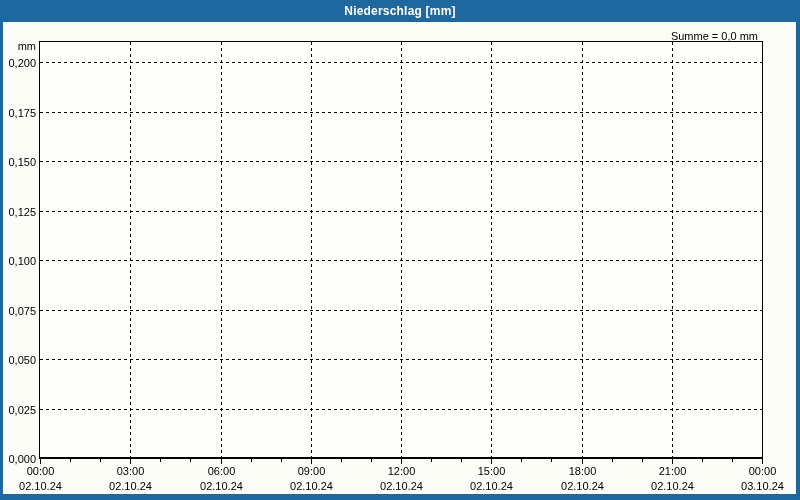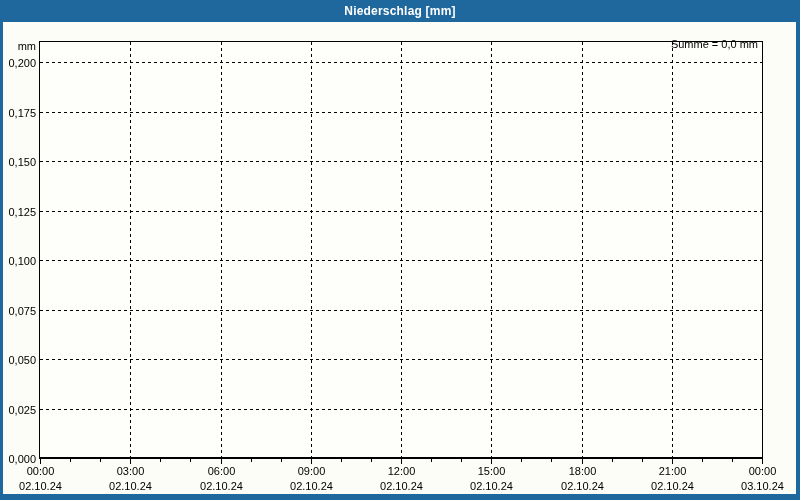--- a/index.html
+++ b/index.html
@@ -8,21 +8,21 @@
     border-left:3px solid #1e689d;border-right:4px solid #1e689d;border-bottom:6px solid #1e689d;
     background:#fcfdf6;overflow:hidden;
   }
   .titlebar{
     height:22px;margin:0 -4px 0 -3px;background:#1e689d;color:#ffffff;
     text-align:center;font-size:12px;font-weight:bold;line-height:22px;
     letter-spacing:0.2px;
   }
   .content{position:relative;width:793px;height:472px;}
   .sum-annotation{
-    position:absolute;top:16px;right:38px;font-size:11px;color:#000000;white-space:nowrap;
+    position:absolute;top:8px;right:38px;font-size:11px;color:#000000;white-space:nowrap;
   }
   svg.chart{position:absolute;left:0;top:0;}
   svg.chart text{font-family:"Liberation Sans",sans-serif;font-size:11px;fill:#000000;}
 </style>
 </head>
 <body>
 
 <div class="window" style="border-color: rgb(30, 104, 157); background: rgb(252, 253, 246);">
   <div class="titlebar" style="background: rgb(30, 104, 157); color: rgb(255, 255, 255);">
     <span>Niederschlag [mm]</span>

